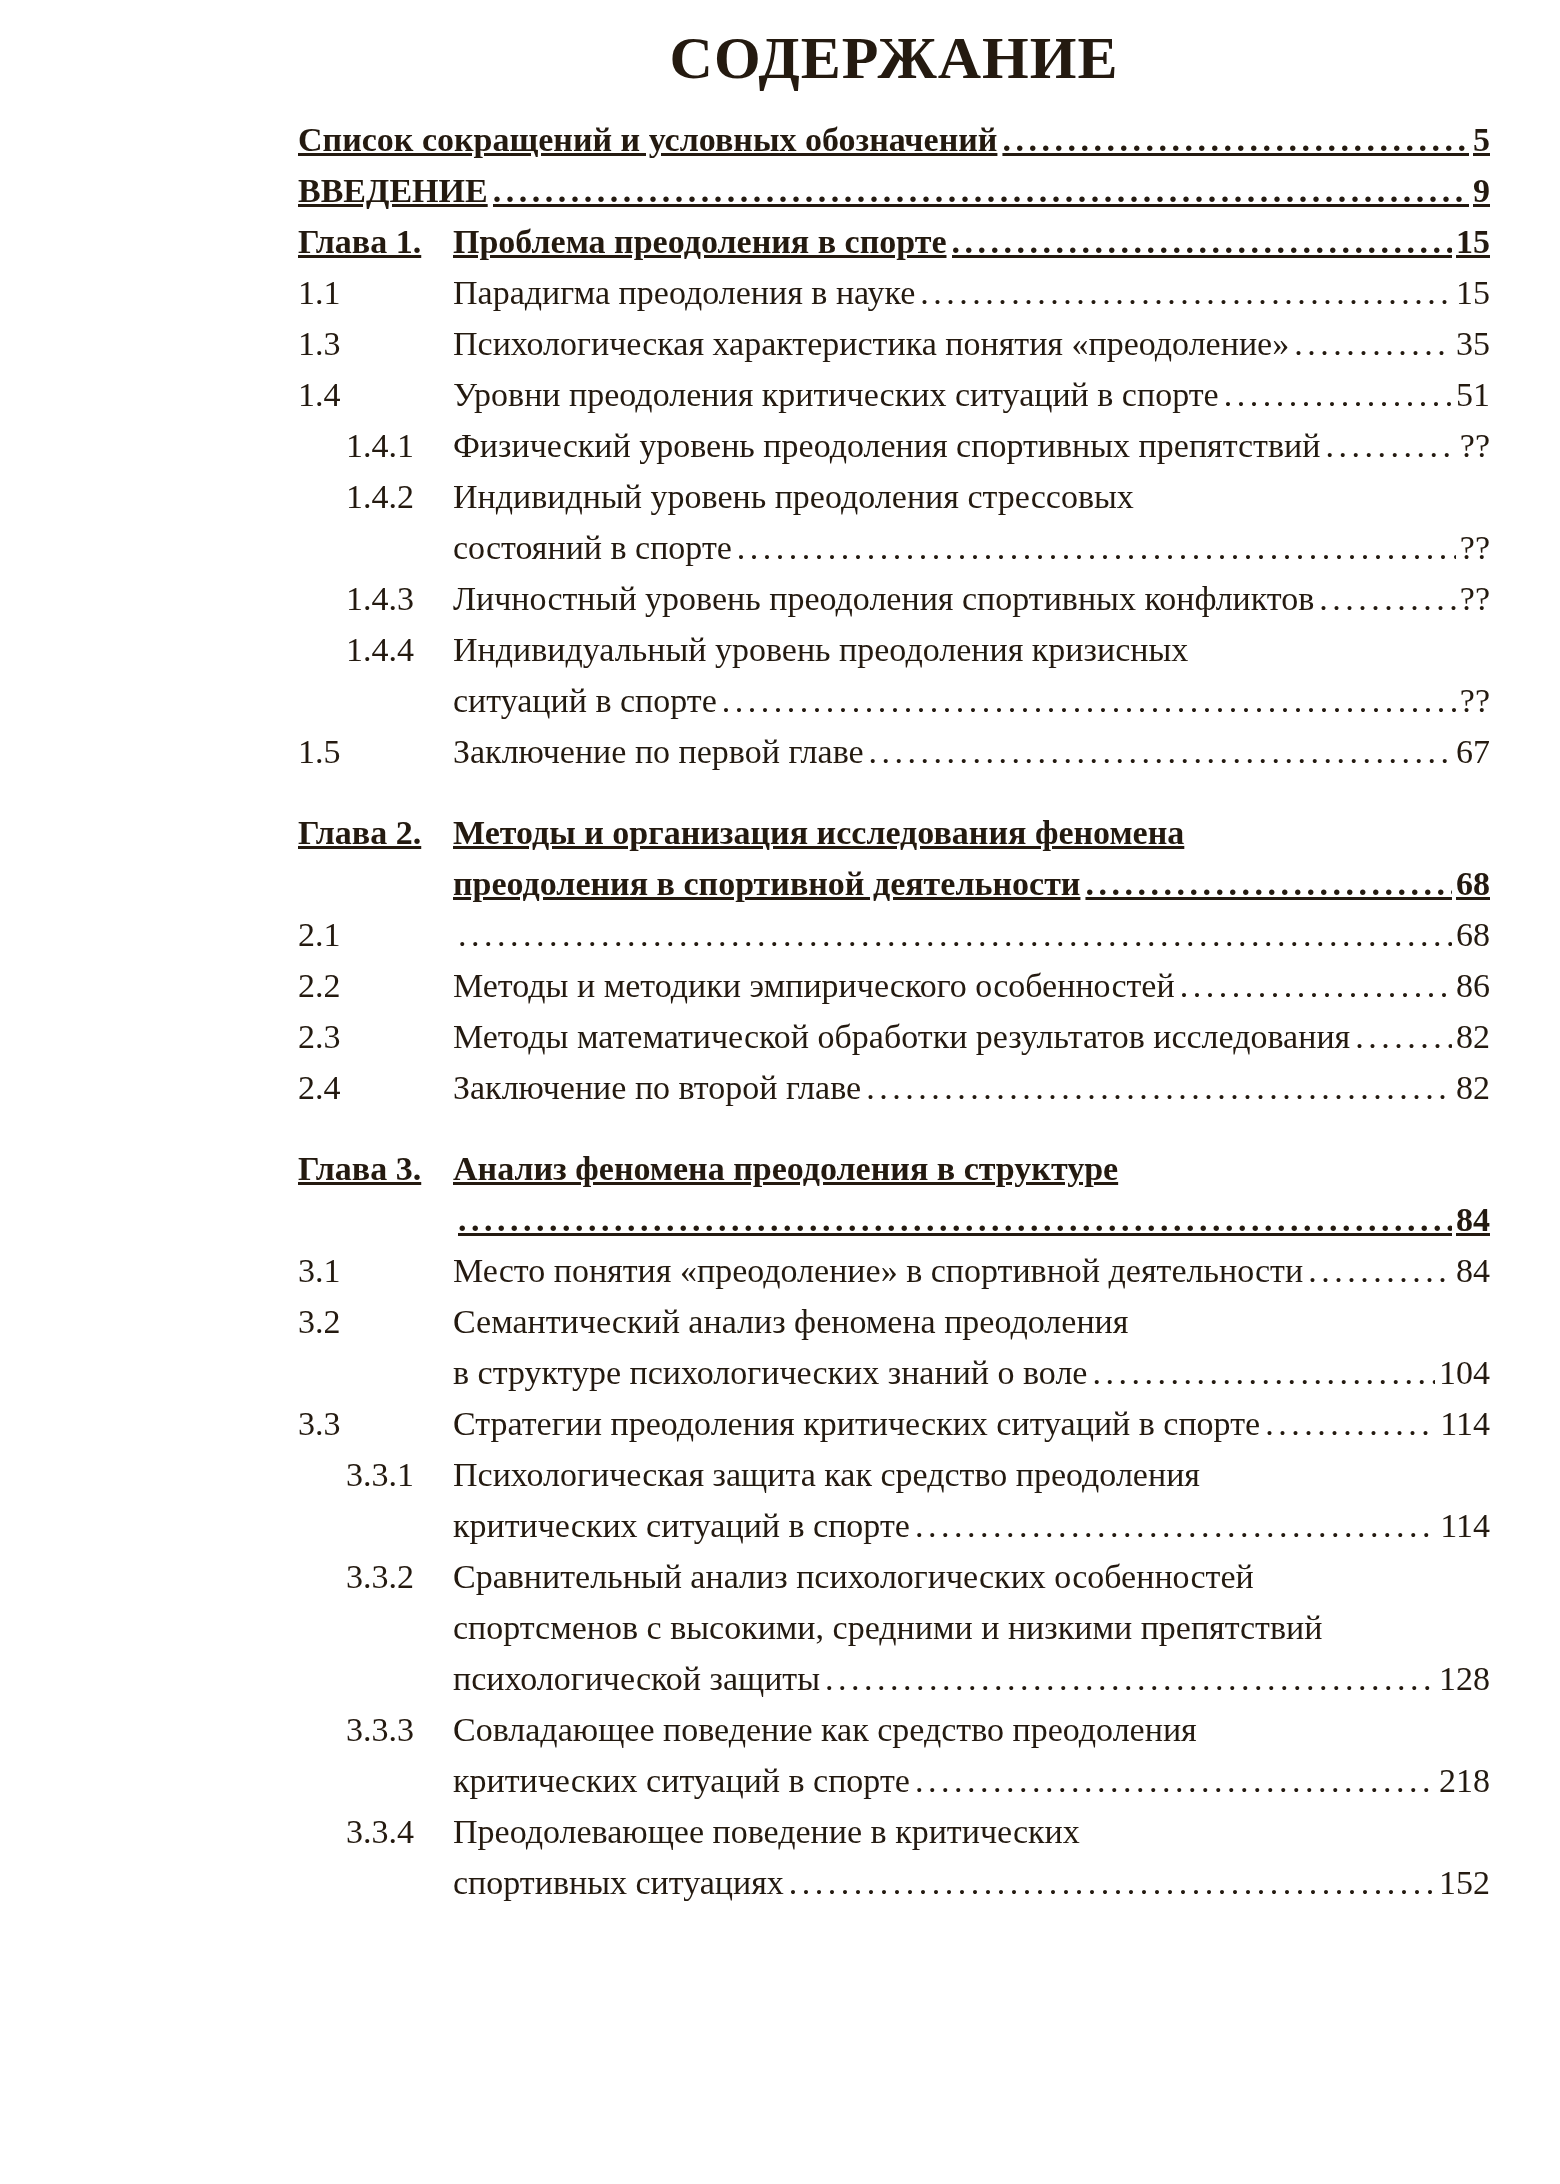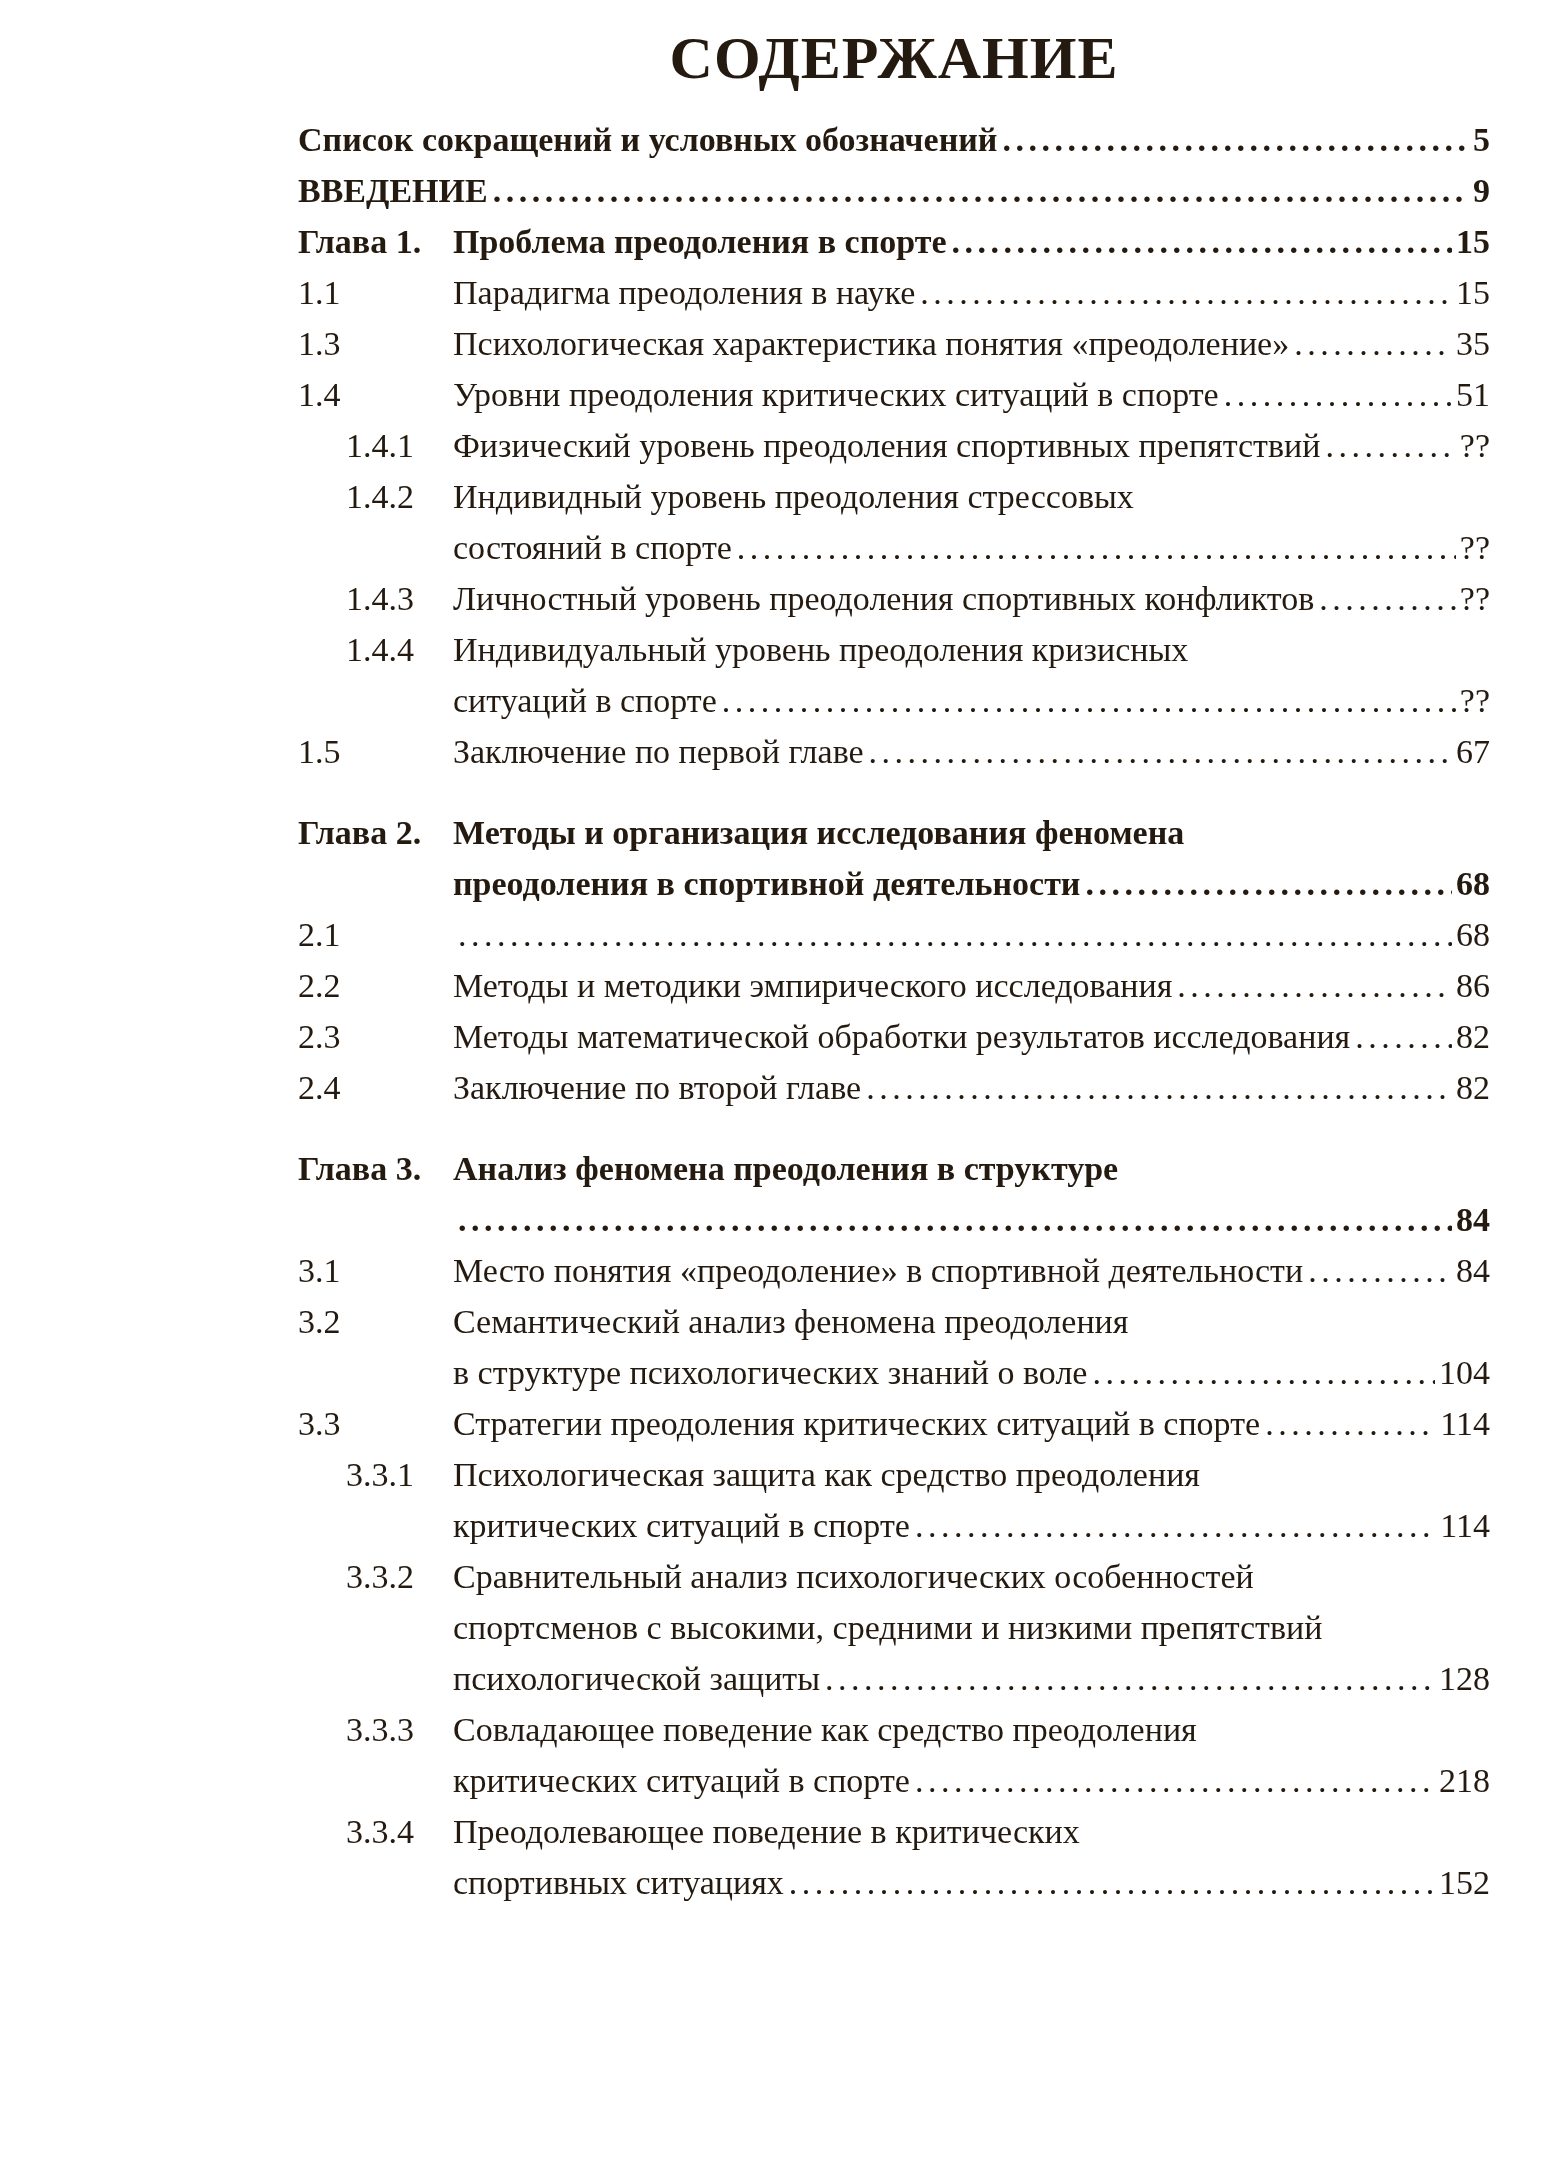--- a/index.html
+++ b/index.html
@@ -31,21 +31,21 @@
   .toc{
     margin-top:20px;
     font-size:34px;
   }
   .row{
     display:flex;
     align-items:baseline;
     line-height:51px;
     white-space:nowrap;
   }
-  .row.bold{font-weight:bold;}
+  .row.bold{font-weight:bold;text-decoration:underline;}
   .row.gap{margin-top:30px;}
   .rlabel{
     flex:none;
     width:155px;
     box-sizing:border-box;
   }
   .rlabel.sub{padding-left:48px;}
   .rtext{flex:none;}
   .dots{
     flex:1 1 auto;
@@ -163,21 +163,21 @@
           <span class="dots"></span>
           <span class="rpage">68</span>
         </div>
         <div class="row">
           <span class="rlabel">2.1</span>
           <span class="dots"></span>
           <span class="rpage">68</span>
         </div>
         <div class="row">
           <span class="rlabel">2.2</span>
-          <span class="rtext">Методы и методики эмпирического исследования</span>
+          <span class="rtext">Методы и методики эмпирического особенностей</span>
           <span class="dots"></span>
           <span class="rpage">86</span>
         </div>
         <div class="row">
           <span class="rlabel">2.3</span>
           <span class="rtext">Методы математической обработки результатов исследования</span>
           <span class="dots"></span>
           <span class="rpage">82</span>
         </div>
         <div class="row">

